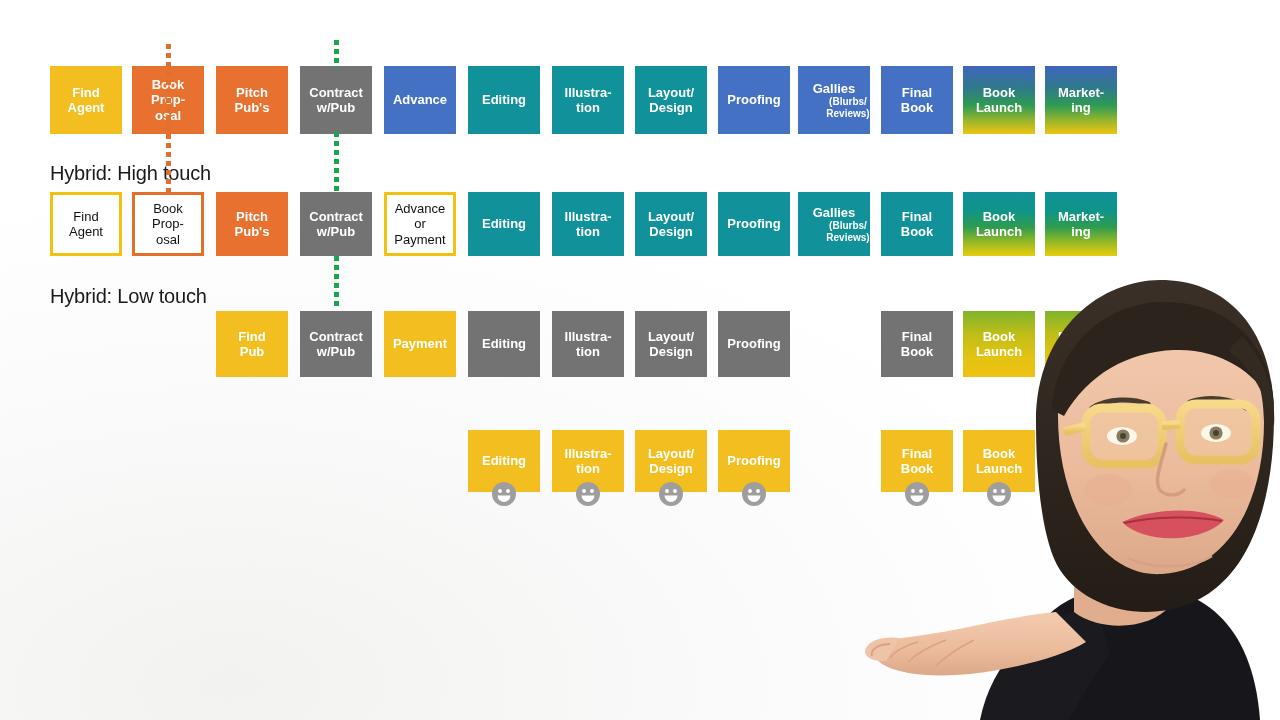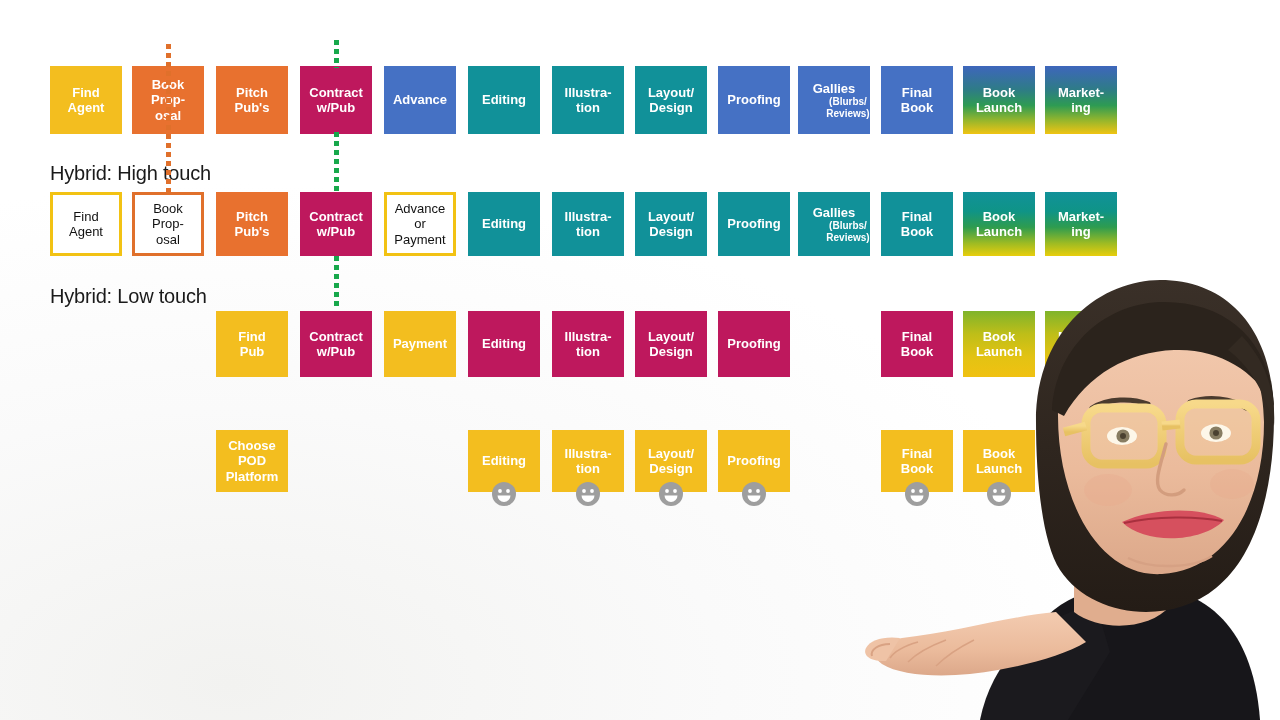--- a/index.html
+++ b/index.html
@@ -53,21 +53,21 @@
     background:#ffffff;
     color:#111111;
     font-weight:normal;
     font-size:13px;
   }
   .box.outline.yellow{border:3px solid #F2C213;}
   .box.outline.orange{border:3px solid #E0702B;}
 
   .yellowfill{background:#F3BE1F;}
   .orangefill{background:#E8712F;}
-  .greenfill{background:#be185d;}
+  .greenfill{background:#737373;}
   .tealfill{background:#119199;}
   .bluefill{background:#4571C4;}
   .grad-blue-yellow{background:linear-gradient(180deg,#3E66BC 0%,#2E7C86 35%,#2E9B53 58%,#96B62C 80%,#F0C413 100%);}
   .grad-teal-yellow{background:linear-gradient(180deg,#119199 0%,#0F9487 30%,#2E9C4F 55%,#9DBB23 80%,#E8CE0C 100%);}
   .grad-green-yellow-soft{background:linear-gradient(180deg,#7FB42B 0%,#BFBE18 35%,#E3C313 70%,#F0C112 100%);}
 
   .dotline{
     position:absolute;
     width:5px;
     z-index:3;
@@ -248,25 +248,20 @@
   </div>
   <div class="box grad-green-yellow-soft" style="left:963px;top:311px;width:72px;height:66px;">
     <div><span>Book</span><br>
          <span>Launch</span></div>
   </div>
   <div class="box grad-green-yellow-soft" style="left:1045px;top:311px;width:72px;height:66px;">
     <div><span>Market-</span><br>
          <span>ing</span></div>
   </div>
 
-  <div class="box yellowfill" style="left:216px;top:430px;width:72px;height:62px;">
-    <div><span>Choose</span><br>
-         <span>POD</span><br>
-         <span>Platform</span></div>
-  </div>
   <div class="box yellowfill" style="left:468px;top:430px;width:72px;height:62px;">
     <div><span>Editing</span></div>
   </div>
   <div class="box yellowfill" style="left:552px;top:430px;width:72px;height:62px;">
     <div><span>Illustra-</span><br>
          <span>tion</span></div>
   </div>
   <div class="box yellowfill" style="left:635px;top:430px;width:72px;height:62px;">
     <div><span>Layout/</span><br>
          <span>Design</span></div>

